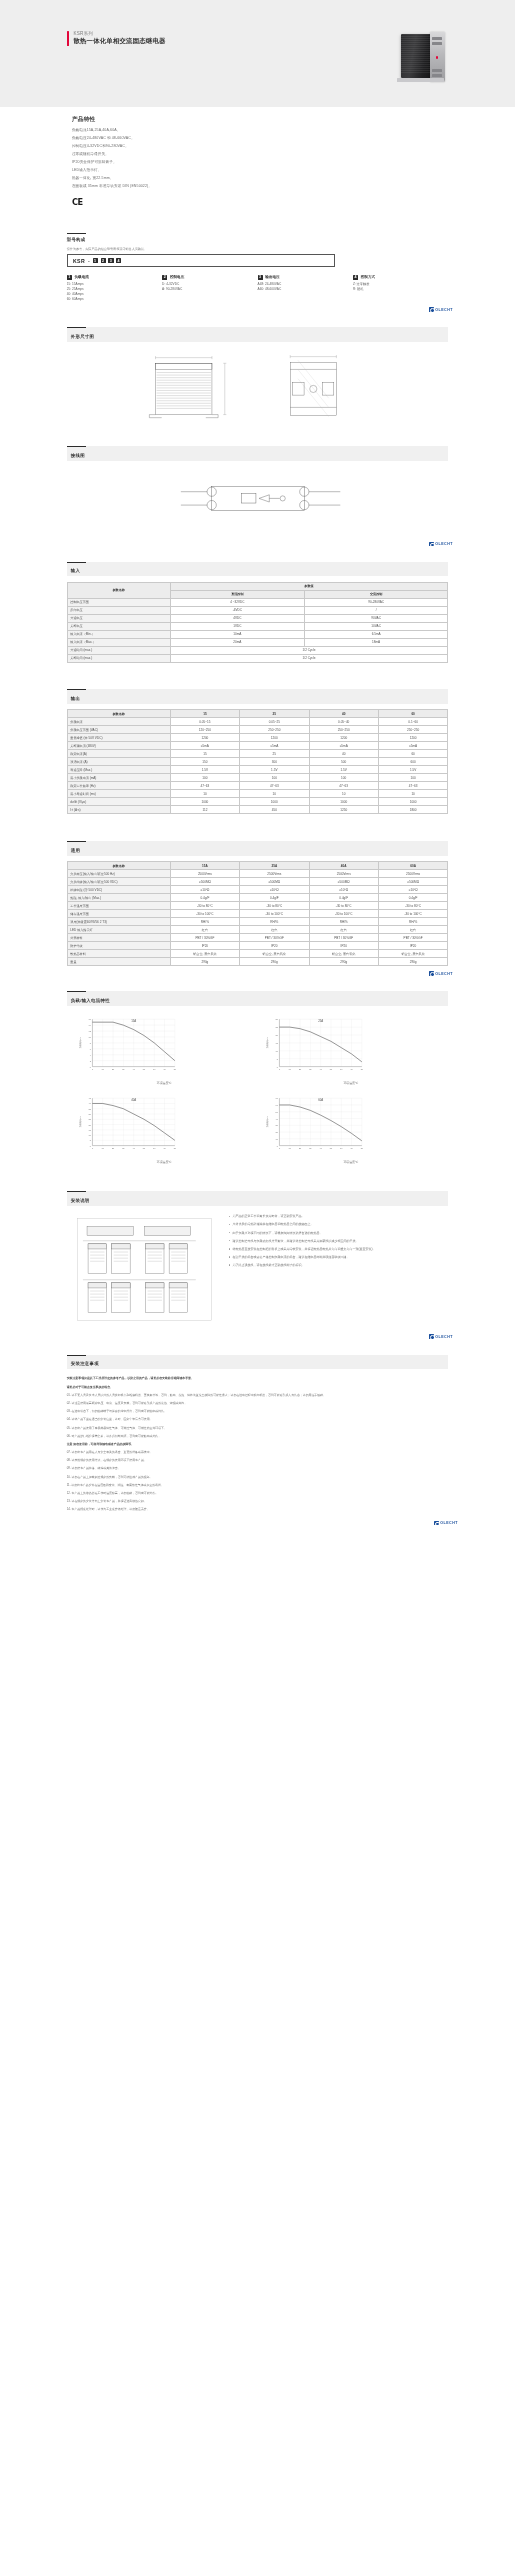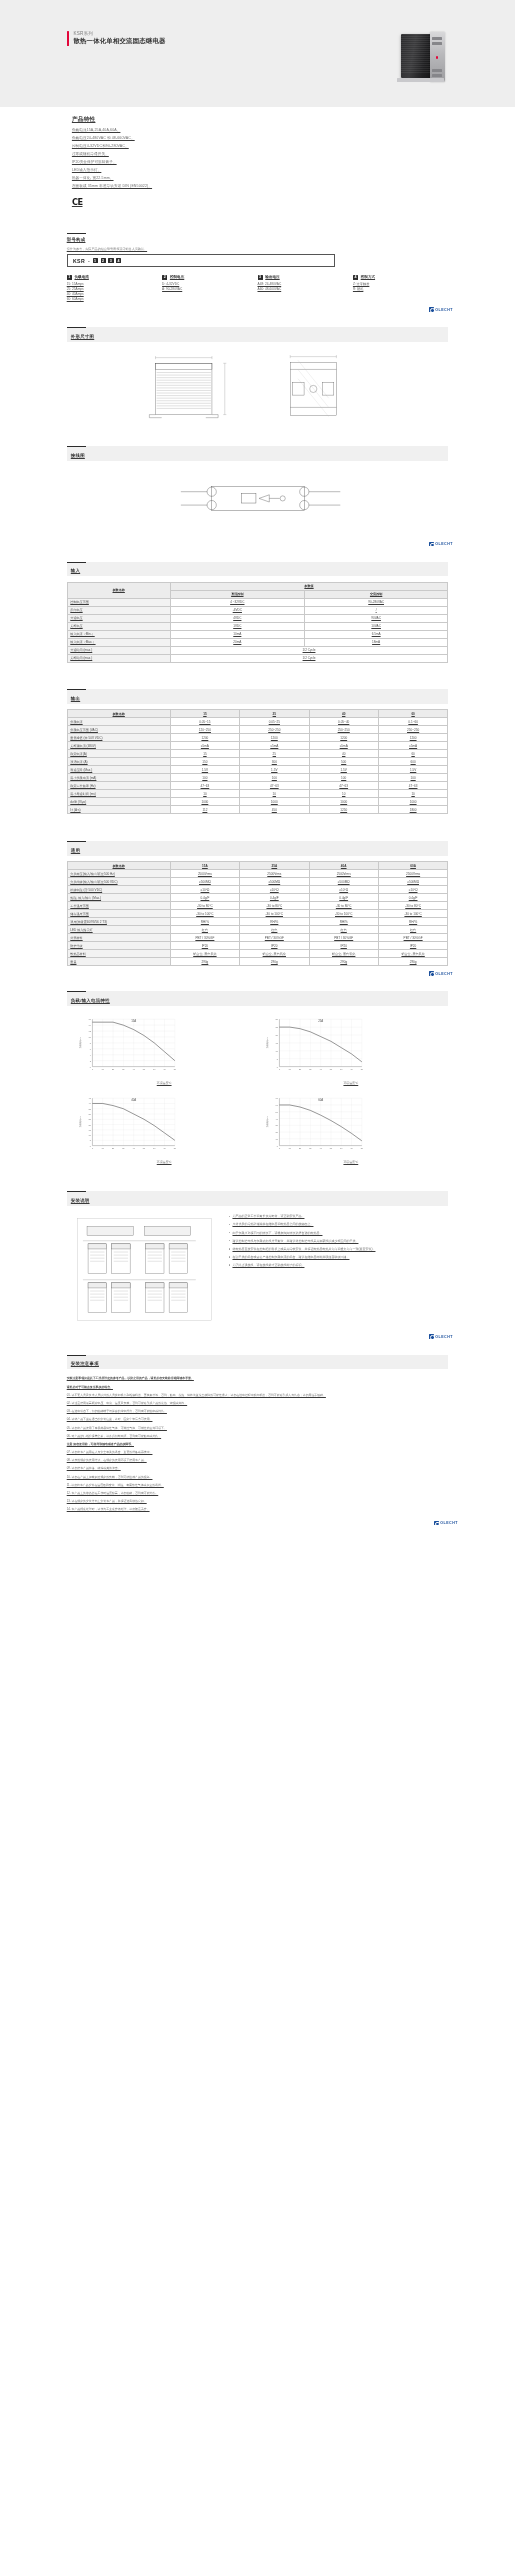--- a/index.html
+++ b/index.html
@@ -35,21 +35,21 @@
   .prod-cap {
     position:absolute; left:38px; top:1px; width:15.5px; height:49px;
     background:linear-gradient(180deg,#d8d8da 0%,#b8b8bb 46%,#9d9da0 100%);
     border-radius:1px; box-shadow:0 0.5px 1.5px rgba(0,0,0,.3);
   }
   .prod-cap .slot { position:absolute; left:2.6px; width:10.3px; height:2.6px; background:#86868a; border-radius:0.5px; }
   .prod-led { position:absolute; width:2.6px;height:2.6px;border-radius:50%;background:#e2063a; left:6.2px; }
   .prod-base { position:absolute; left:5.2px; top:47px; width:47px; height:4.1px; background:#c9c9cc; border-radius:0.5px; }
 
   
-  .sec { width:392px; margin:0 auto; padding:0 5.2px;text-decoration:underline; }
+  .sec { width:392px; margin:0 auto; padding:0 5.2px; }
   .sec-head { position:relative; margin:13.4px 0 5.2px; }
   .sec-head .bar { position:absolute; left:0; top:0; width:19.6px; height:1px; background:#2b2b2b; }
   .sec-head h2 { font-size:4.4px; font-weight:700; color:#333; padding-top:3.6px; letter-spacing:0.3px; }
   .sec-head.onbg { background:#f0f0f0; padding:3.1px 4.1px 3.1px 4.1px; }
 
   
   .features { padding:9.3px 0 0 5.2px; }
   .features h3 { font-size:5.7px; font-weight:700; color:#333; margin-bottom:5.2px; letter-spacing:0.2px; }
   .features p { font-size:3.6px; color:#6e6e6e; line-height:1.1; margin-bottom:4.1px; letter-spacing:0.1px; }
   .ce { margin-top:7.2px; font-family:"DejaVu Sans",sans-serif; font-size:8.2px; font-weight:700; color:#1a1a1a; letter-spacing:-0.5px;}

